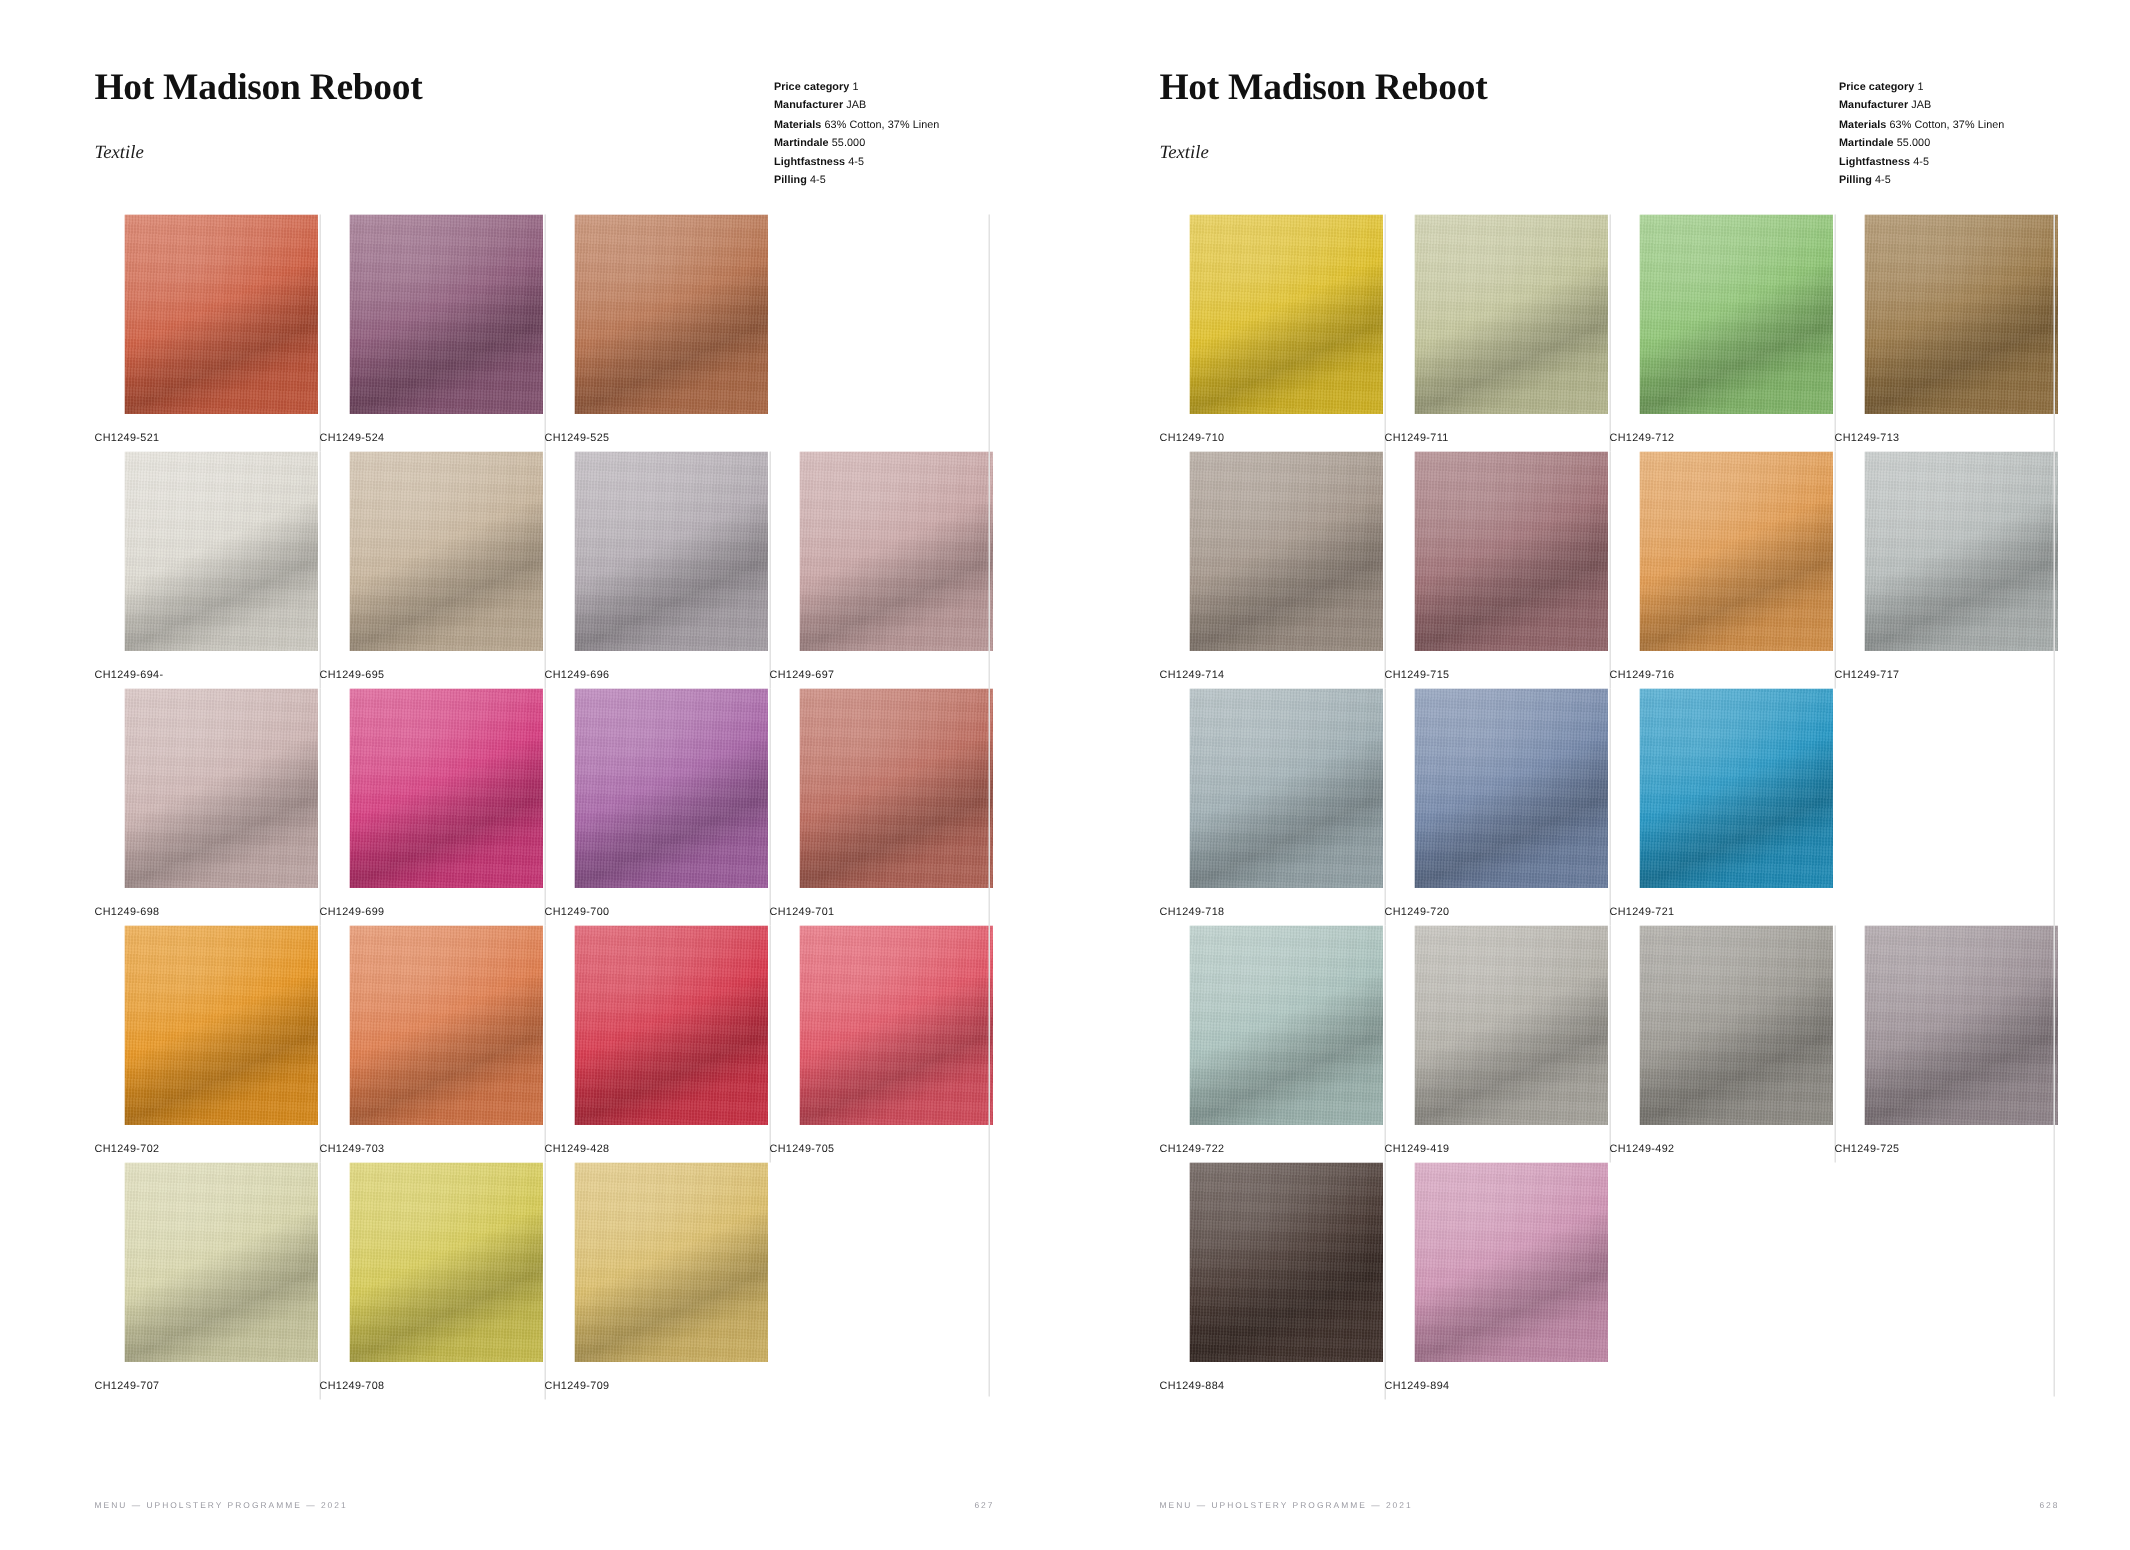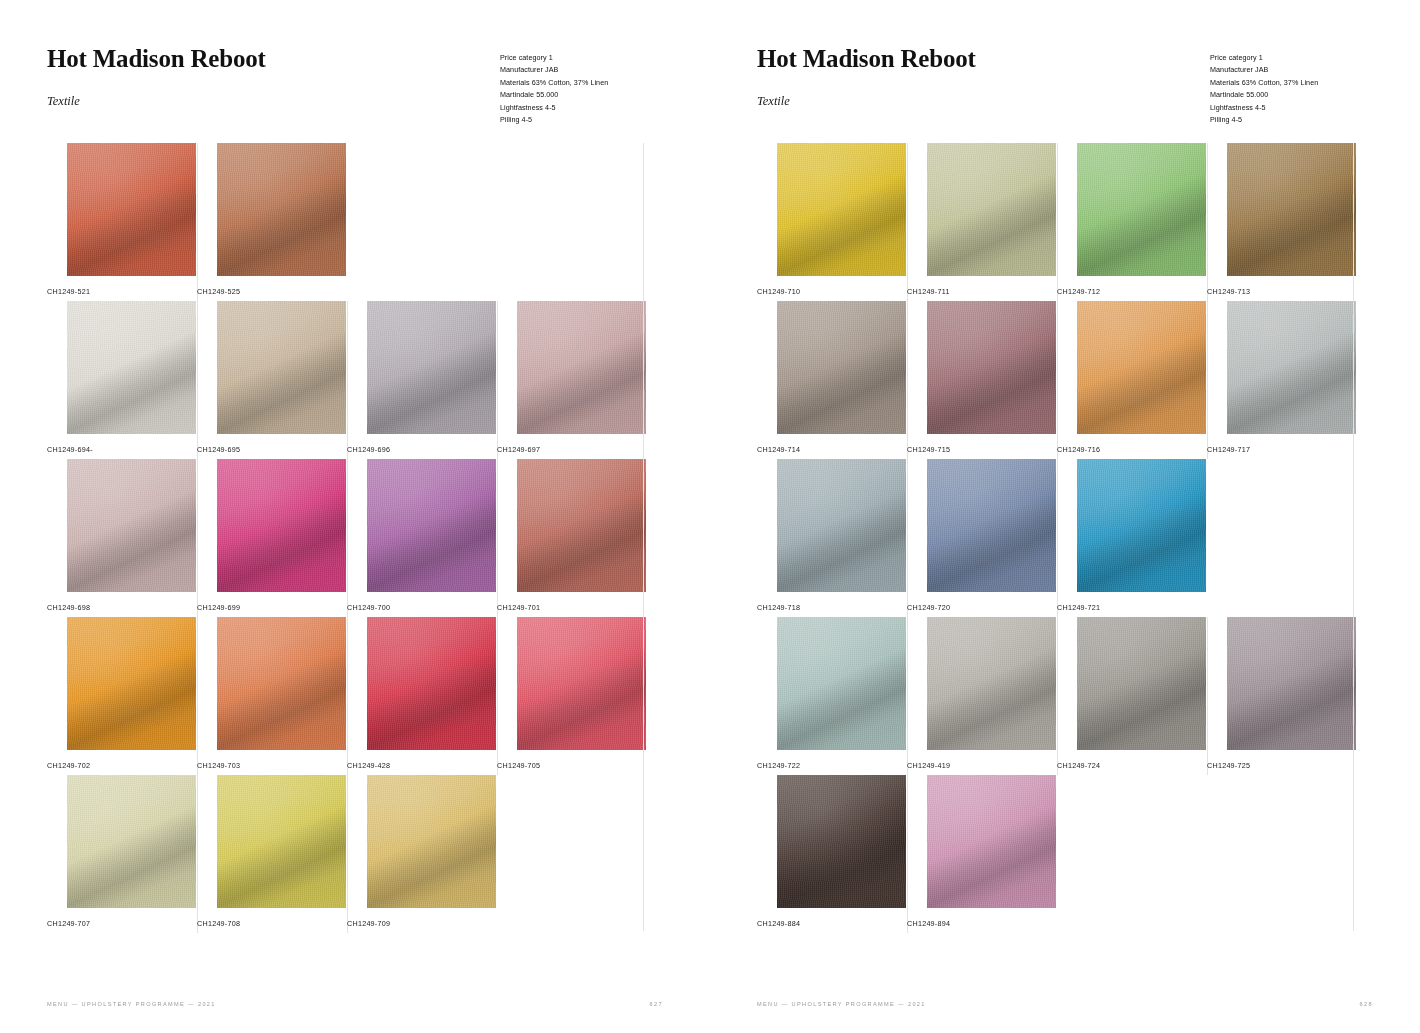--- a/index.html
+++ b/index.html
@@ -1,39 +1,39 @@
 <!DOCTYPE html>
 <html><head>
 <meta charset="utf-8">
 <style>
   * { margin:0; padding:0; box-sizing:border-box; }
   html,body { width:1420px; height:1033px; background:#ffffff; }
   body { font-family:"Liberation Sans", sans-serif; overflow:hidden; }
 
   .spread { display:flex; width:1420px; height:1033px; }
-  .page { position:relative; width:710px; height:1033px; background:#fff; }
+  .page { position:relative; width:710px; height:1033px; background:#fff;margin-left:16px; }
 
   
   .page-header { position:absolute; top:46px; left:47px; right:30px; height:90px; }
   .title {
     font-family:"Liberation Serif", serif;
     font-size:25px; font-weight:700; color:#111;
     letter-spacing:-0.2px; line-height:1;
   }
   .subtitle {
     font-family:"Liberation Serif", serif;
     font-style:italic; font-size:12.5px; color:#1a1a1a;
     margin-top:23px;
   }
   .specs {
     position:absolute; top:6px; left:453px;
     font-size:7.2px; line-height:1.72; color:#111;
     letter-spacing:0.05px; white-space:nowrap;
   }
-  .specs .k { font-weight:400; }
+  .specs .k { font-weight:700; }
   .specs .v { font-weight:400; }
 
   
   .grid {
     position:absolute; top:143px; left:47px;
     width:600px;
   }
   .grid-rule-right {
     position:absolute; top:143px; left:643px;
     width:1px; height:788px; background:#e2e2e2;
@@ -115,20 +115,30 @@
         <div class="row">
           <div class="cell">
             <div class="divider"></div>
             <div class="swatch">
               <div class="base" style="background: rgb(207, 92, 63);"></div>
               <div class="fold"></div>
               <div class="weave"></div>
               <div class="vign"></div>
             </div>
             <div class="code">CH1249-521</div>
+          </div>
+          <div class="cell">
+            <div class="divider"></div>
+            <div class="swatch">
+              <div class="base" style="background: rgb(140, 88, 120);"></div>
+              <div class="fold"></div>
+              <div class="weave"></div>
+              <div class="vign"></div>
+            </div>
+            <div class="code">CH1249-524</div>
           </div>
           <div class="cell">
             <div class="divider"></div>
             <div class="swatch">
               <div class="base" style="background: rgb(184, 113, 76);"></div>
               <div class="fold"></div>
               <div class="weave"></div>
               <div class="vign"></div>
             </div>
             <div class="code">CH1249-525</div>
@@ -451,21 +461,21 @@
             <div class="code">CH1249-419</div>
           </div>
           <div class="cell">
             <div class="divider"></div>
             <div class="swatch">
               <div class="base" style="background: rgb(154, 151, 144);"></div>
               <div class="fold"></div>
               <div class="weave"></div>
               <div class="vign"></div>
             </div>
-            <div class="code">CH1249-724</div>
+            <div class="code">CH1249-492</div>
           </div>
           <div class="cell">
             <div class="divider"></div>
             <div class="swatch">
               <div class="base" style="background: rgb(155, 143, 149);"></div>
               <div class="fold"></div>
               <div class="weave"></div>
               <div class="vign"></div>
             </div>
             <div class="code">CH1249-725</div>

